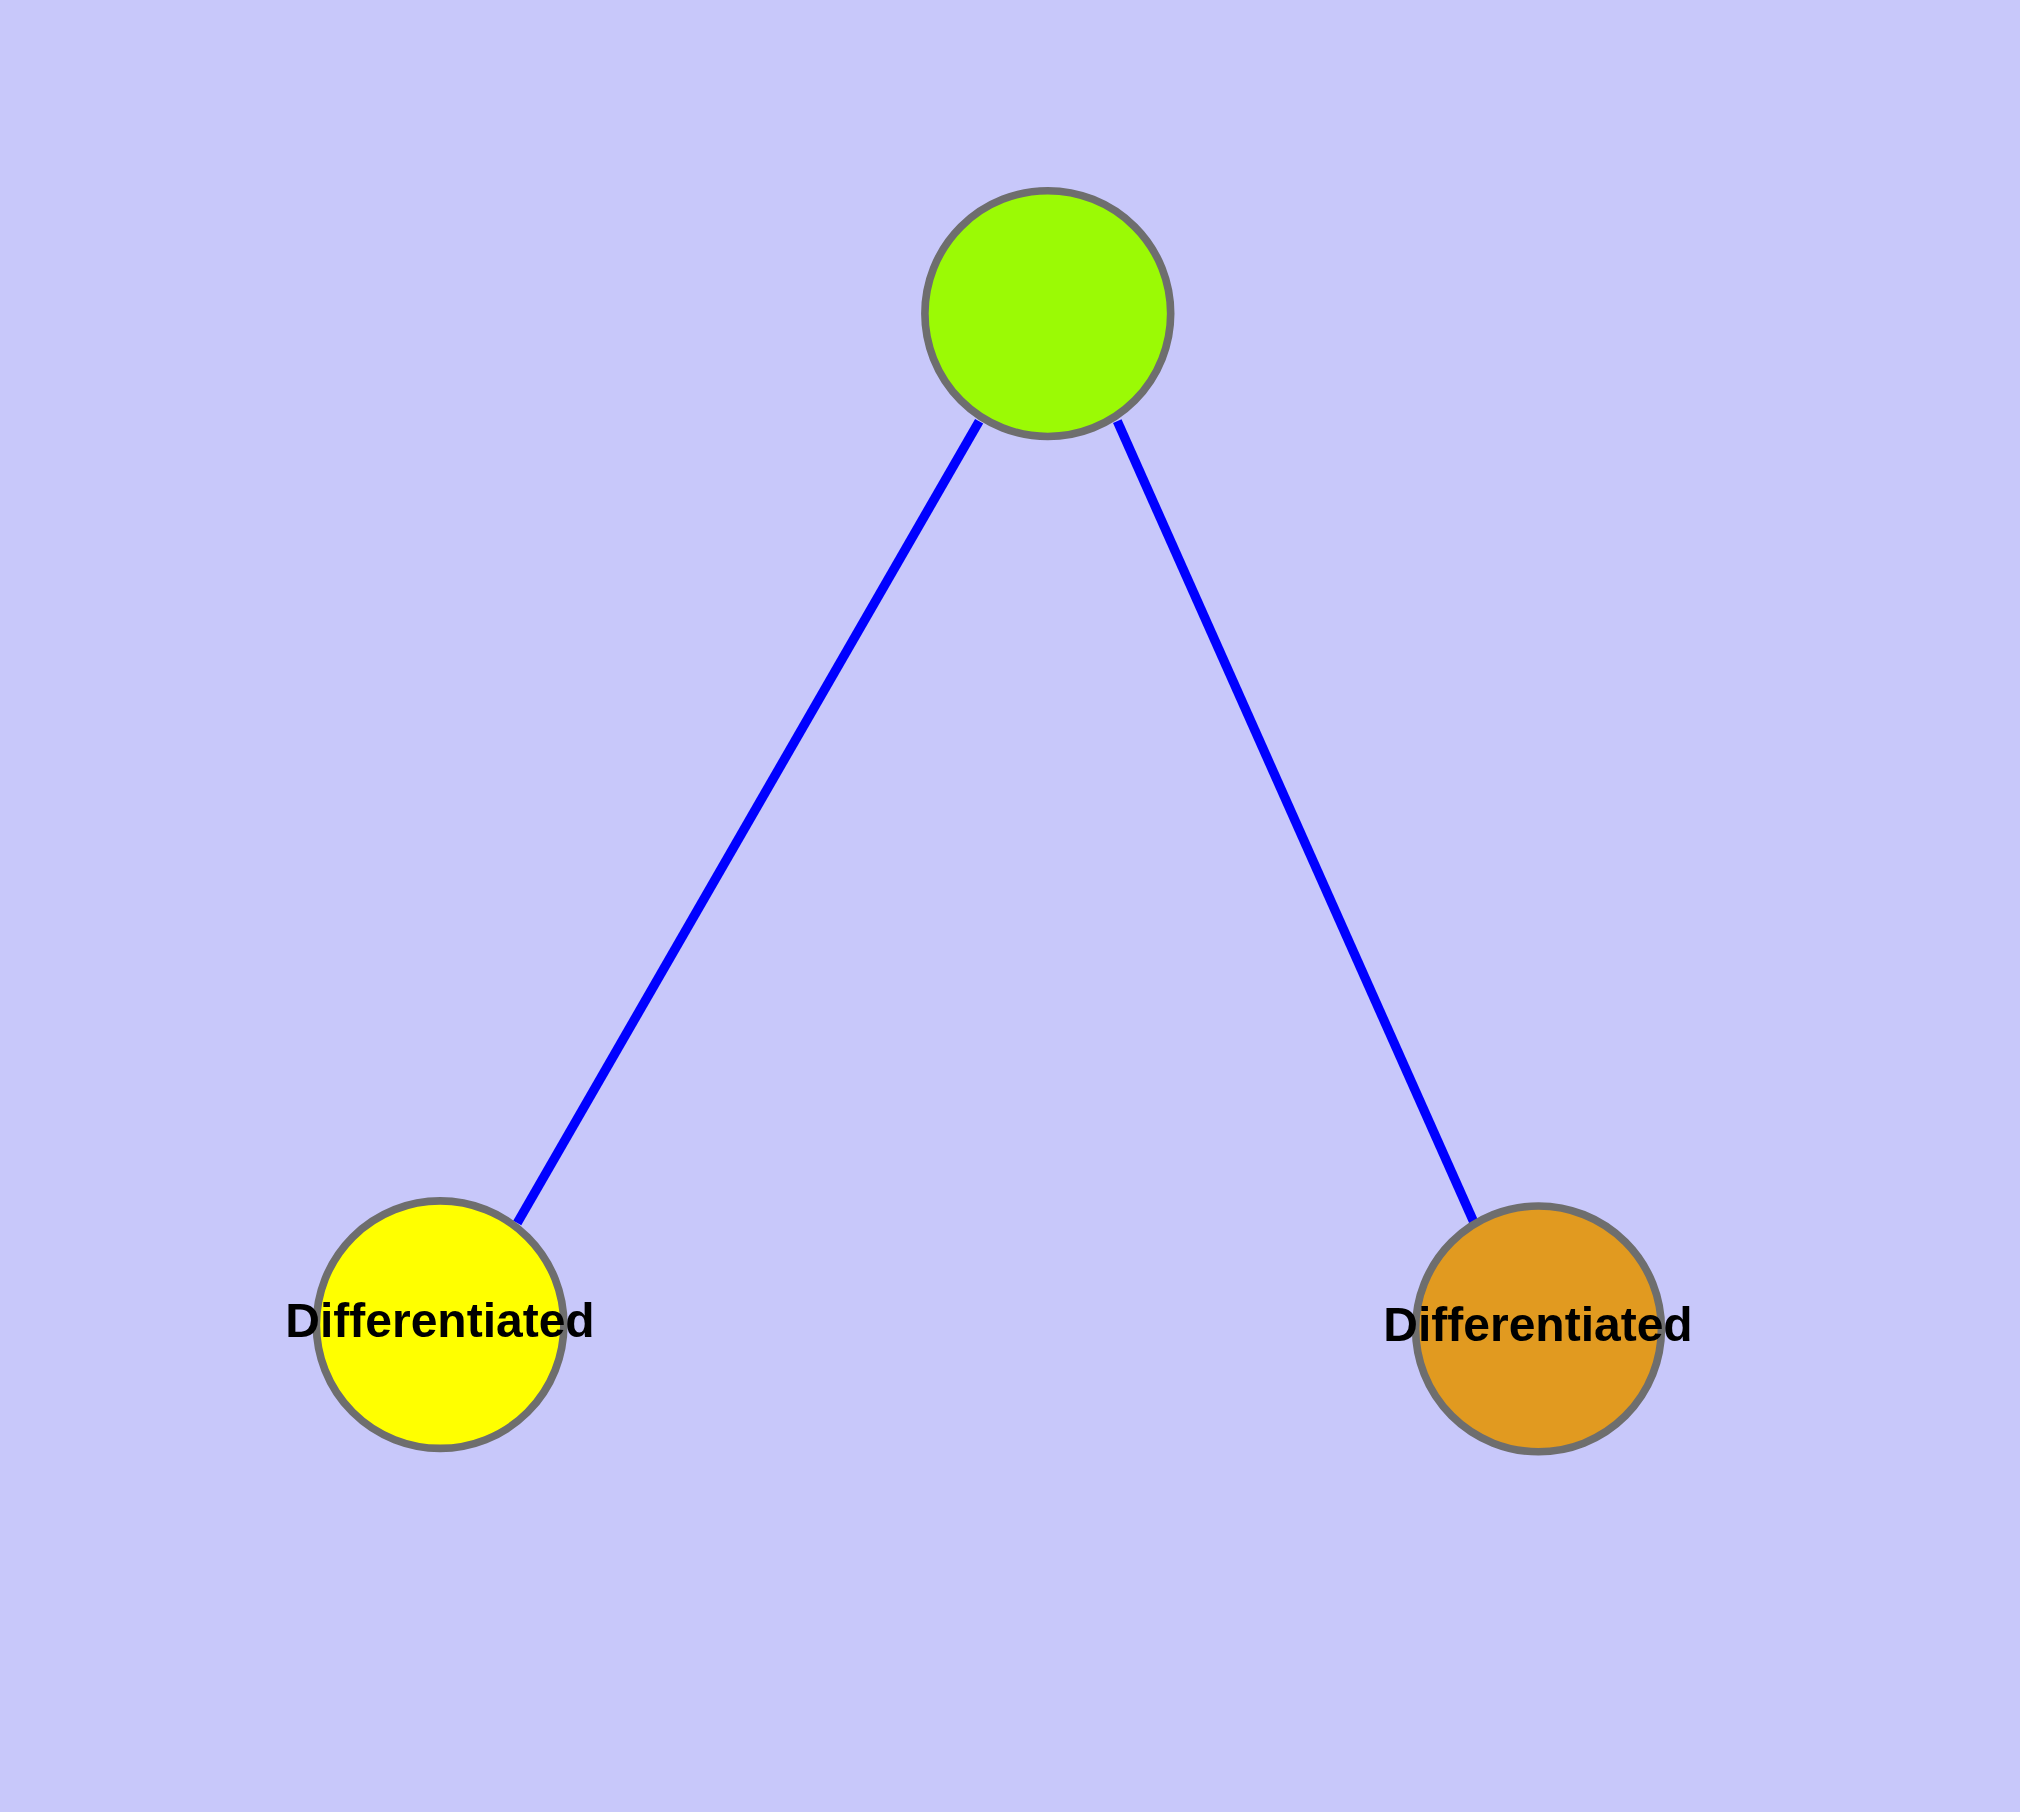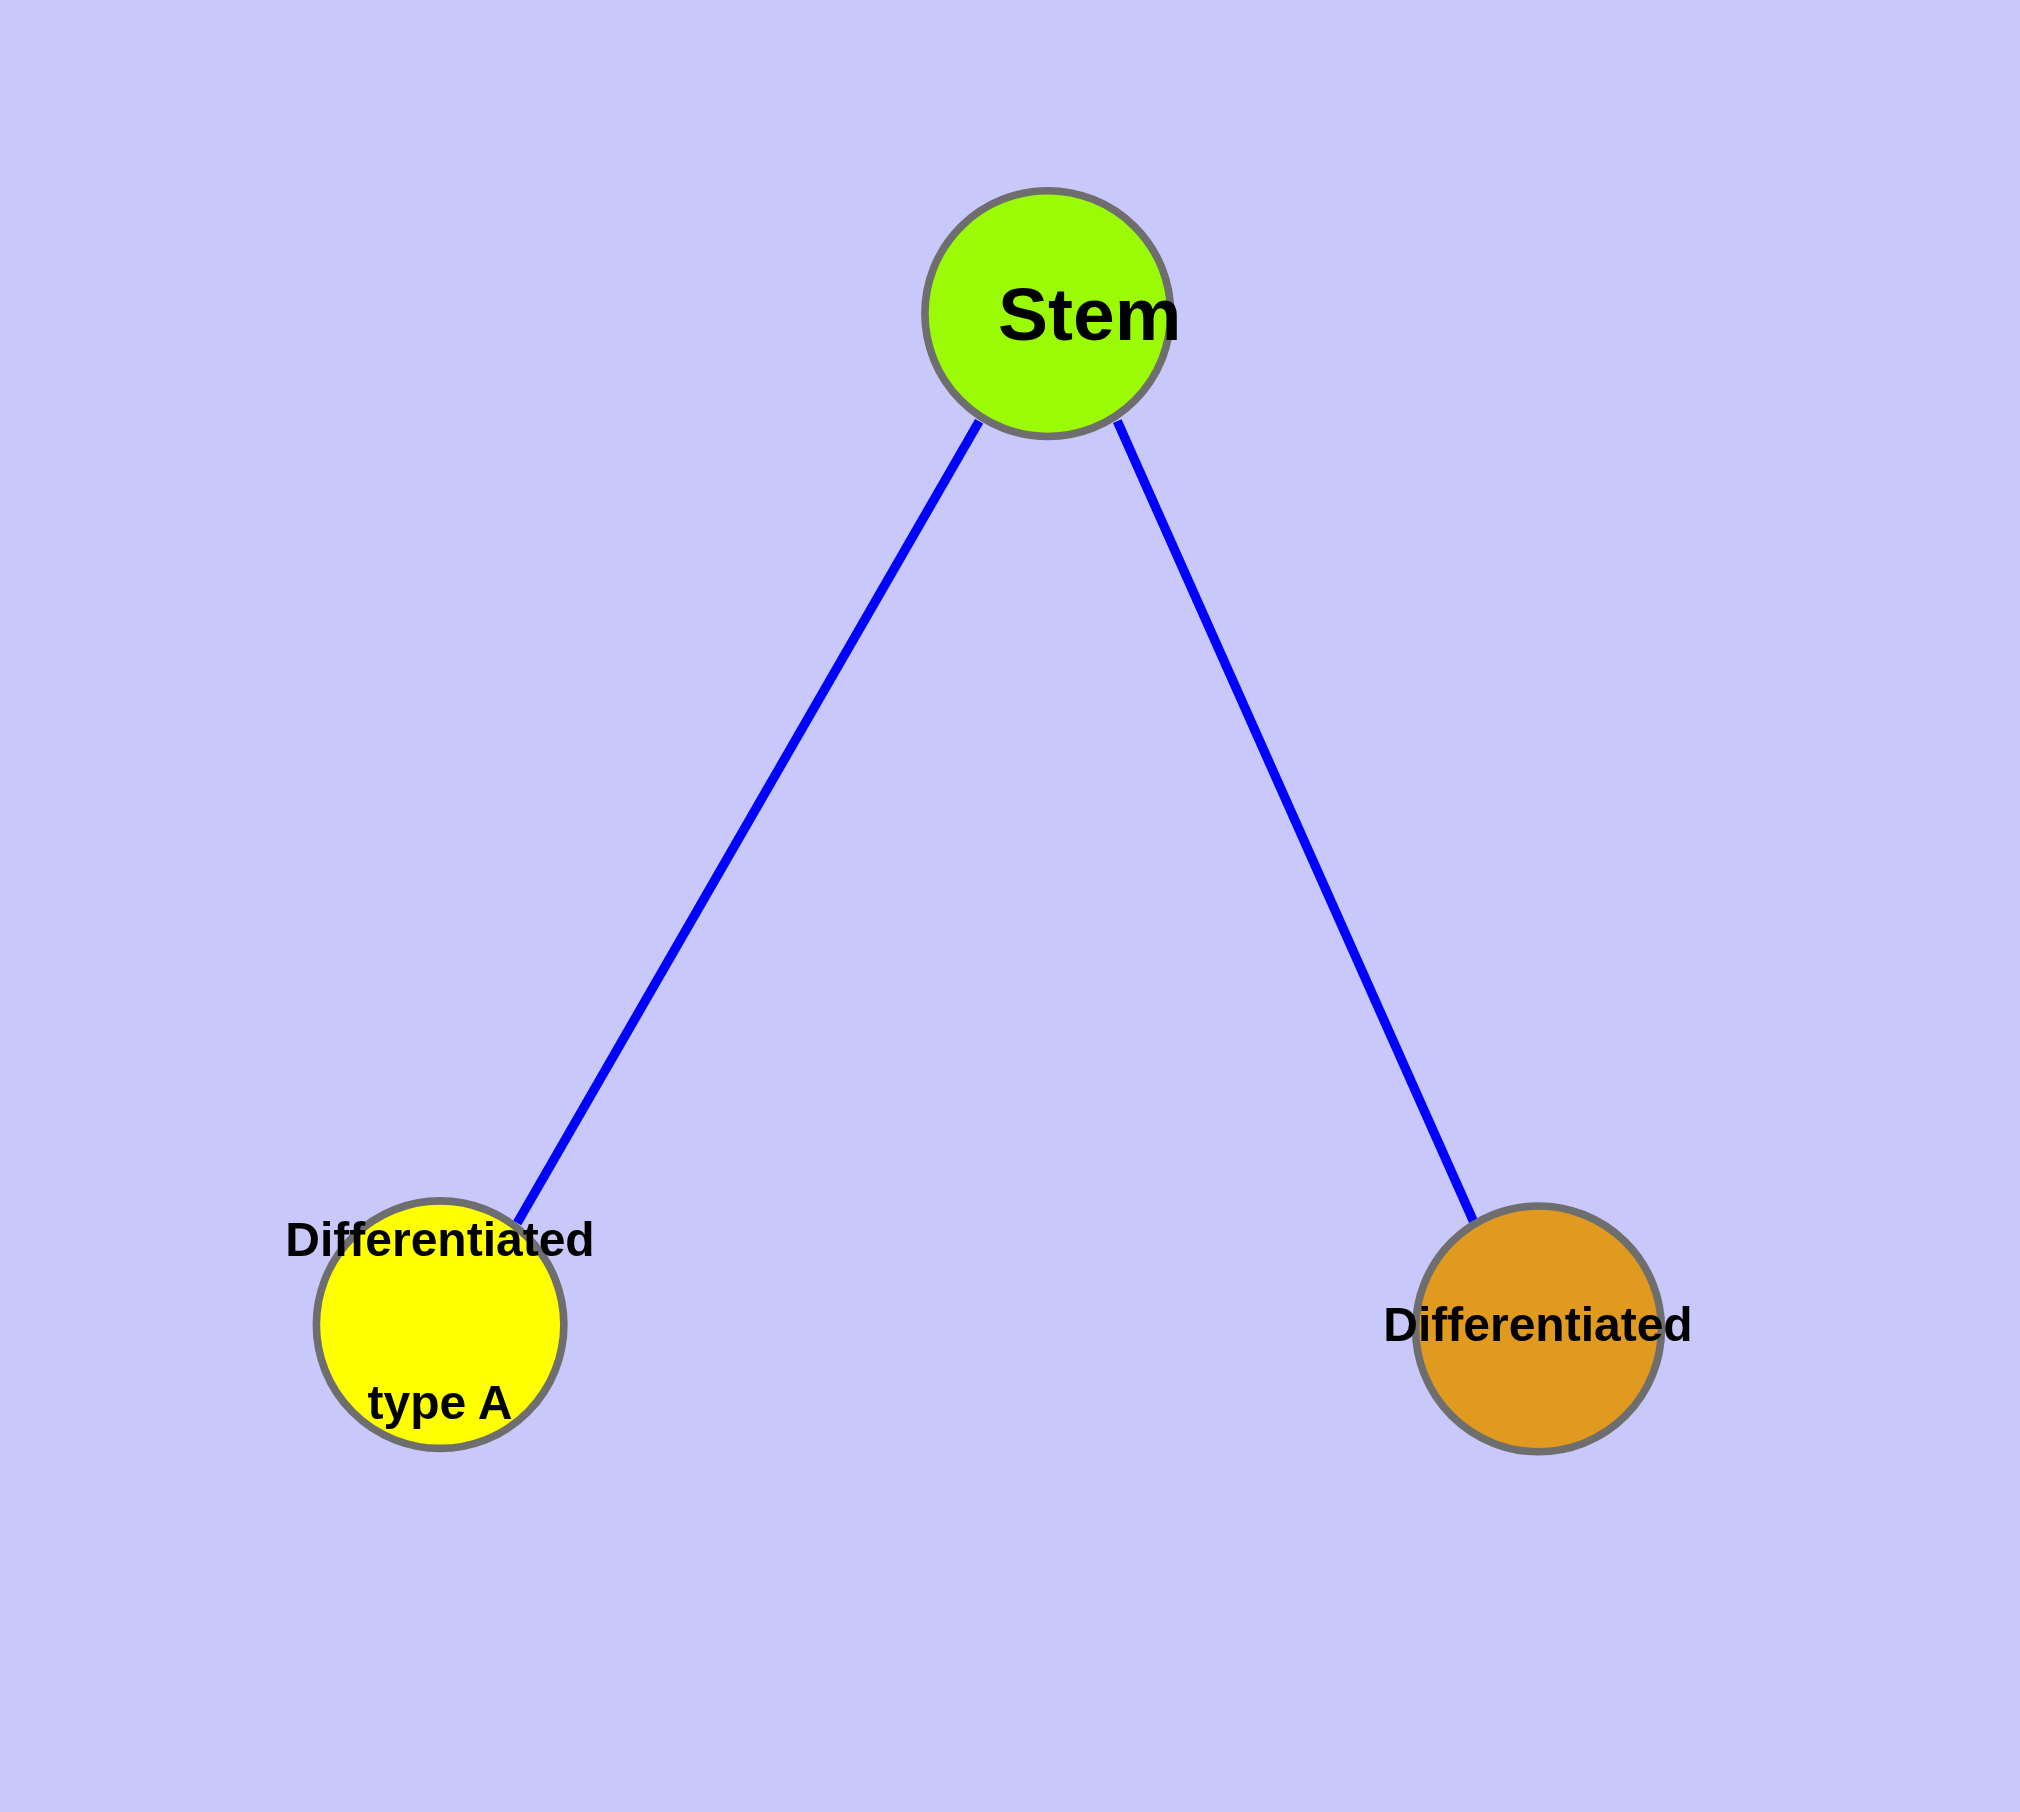--- a/index.html
+++ b/index.html
@@ -50,27 +50,23 @@
       <line x1="1155" y1="497" x2="610" y2="1443" stroke="#0000ff" stroke-width="11" stroke-linecap="butt"></line>
       <line x1="1318" y1="497" x2="1740" y2="1445" stroke="#0000ff" stroke-width="11" stroke-linecap="butt"></line>
     </g>
     <g>
       <circle cx="1236" cy="370" r="145" fill="#9bfa05" stroke="#6e6e6e" stroke-width="9"></circle>
       <circle cx="519" cy="1563" r="146" fill="#ffff00" stroke="#6e6e6e" stroke-width="9"></circle>
       <circle cx="1815" cy="1568" r="145" fill="#e19a20" stroke="#6e6e6e" stroke-width="9"></circle>
     </g>
   </svg>
 
-  <div class="node-label label-stem" style="left:1048px; top:314px;">
-    <span>Stem</span>
-  </div>
 
   <div class="node-label label-diff" style="left:440px; top:1322px;">
     <div>Differentiated</div>
-    <div>type A</div>
   </div>
 
   <div class="node-label label-diff" style="left:1538px; top:1326px;">
     <div>Differentiated</div>
   </div>
 
 </div>
 
 
 </body></html>

